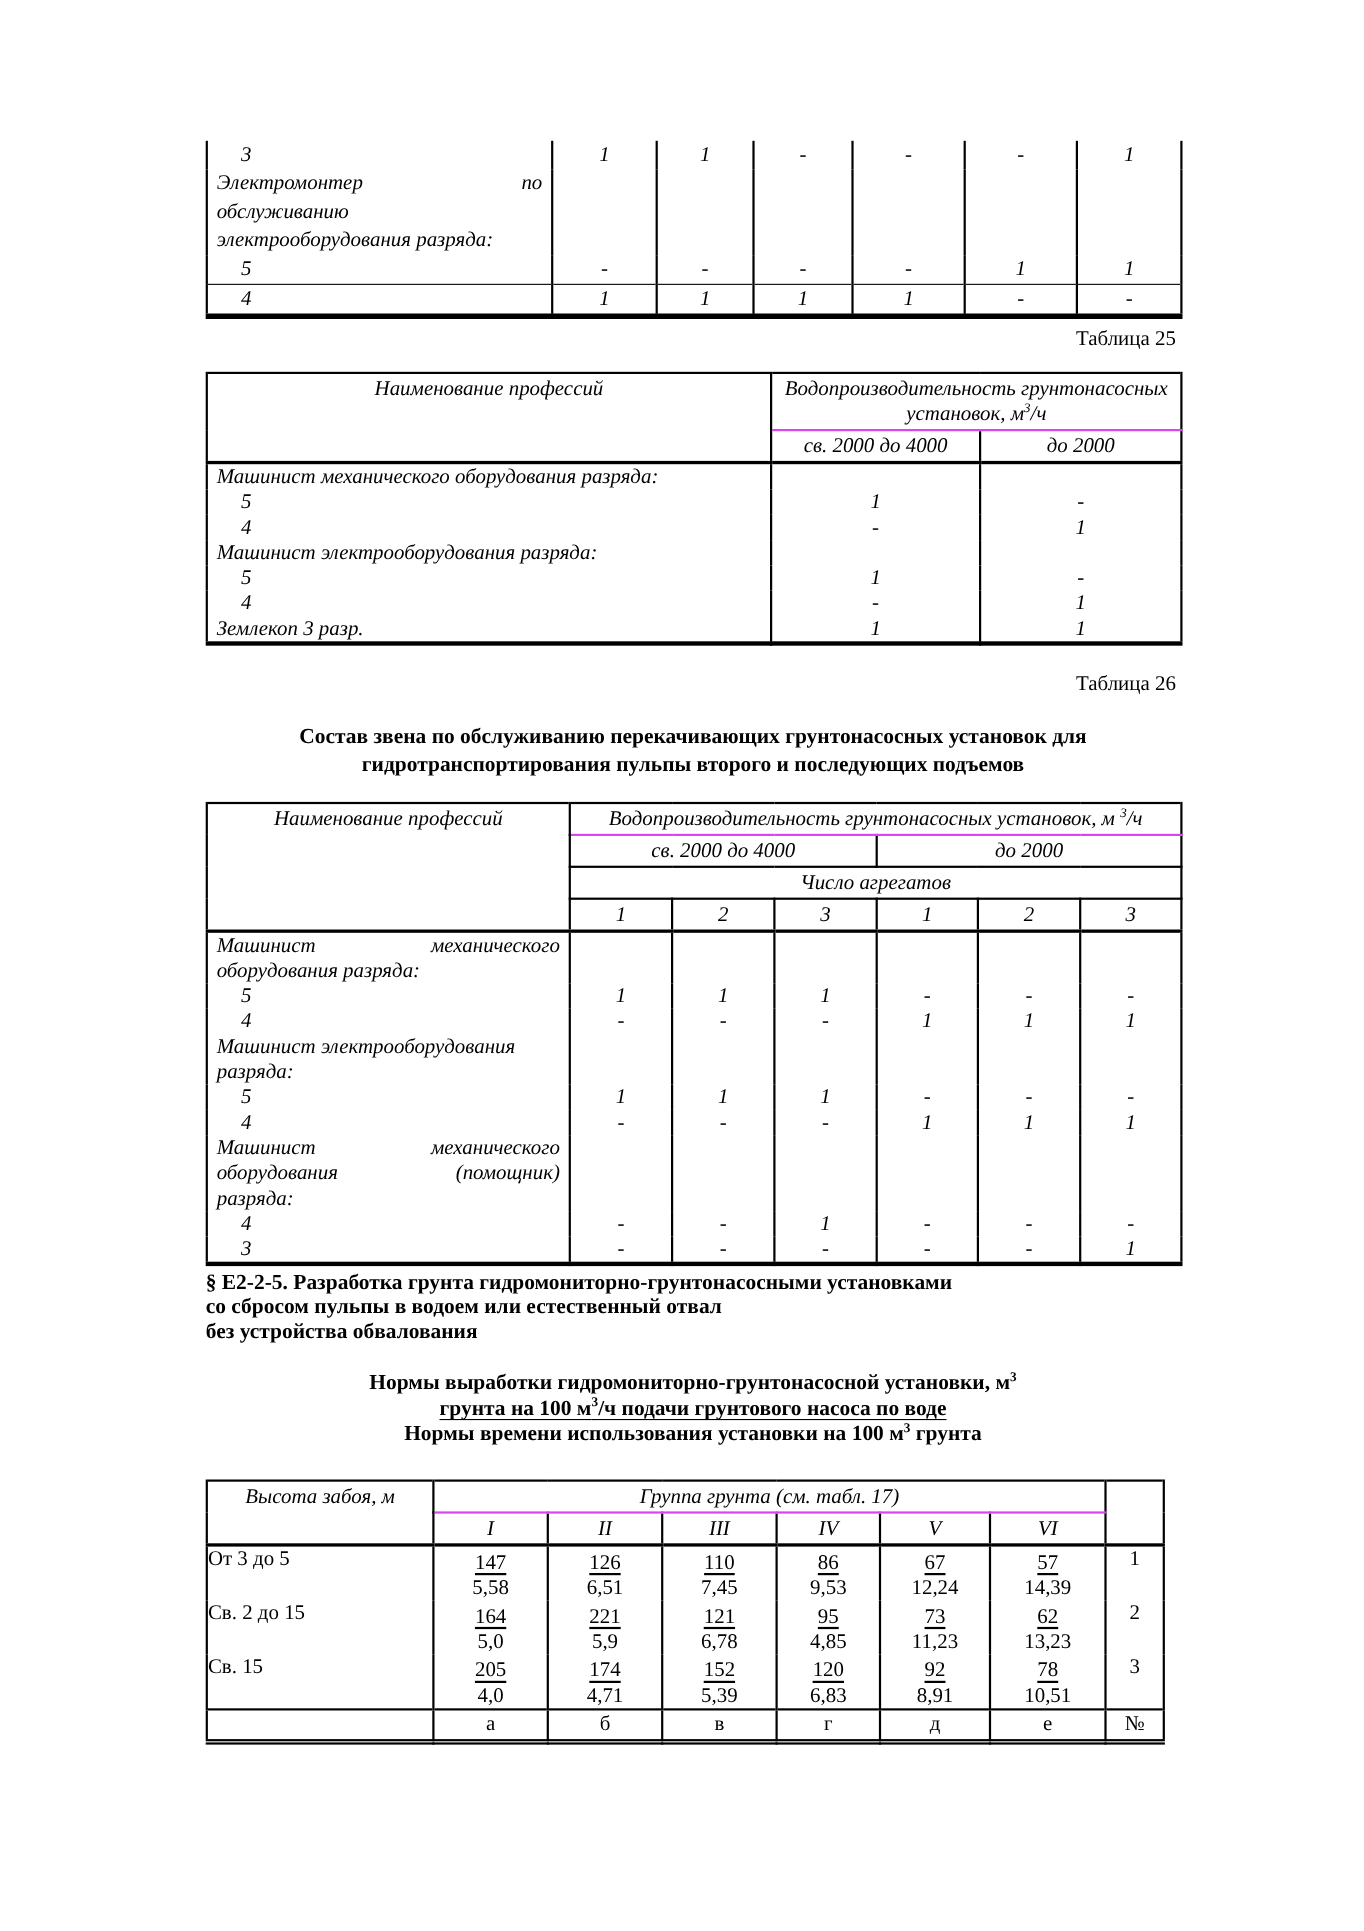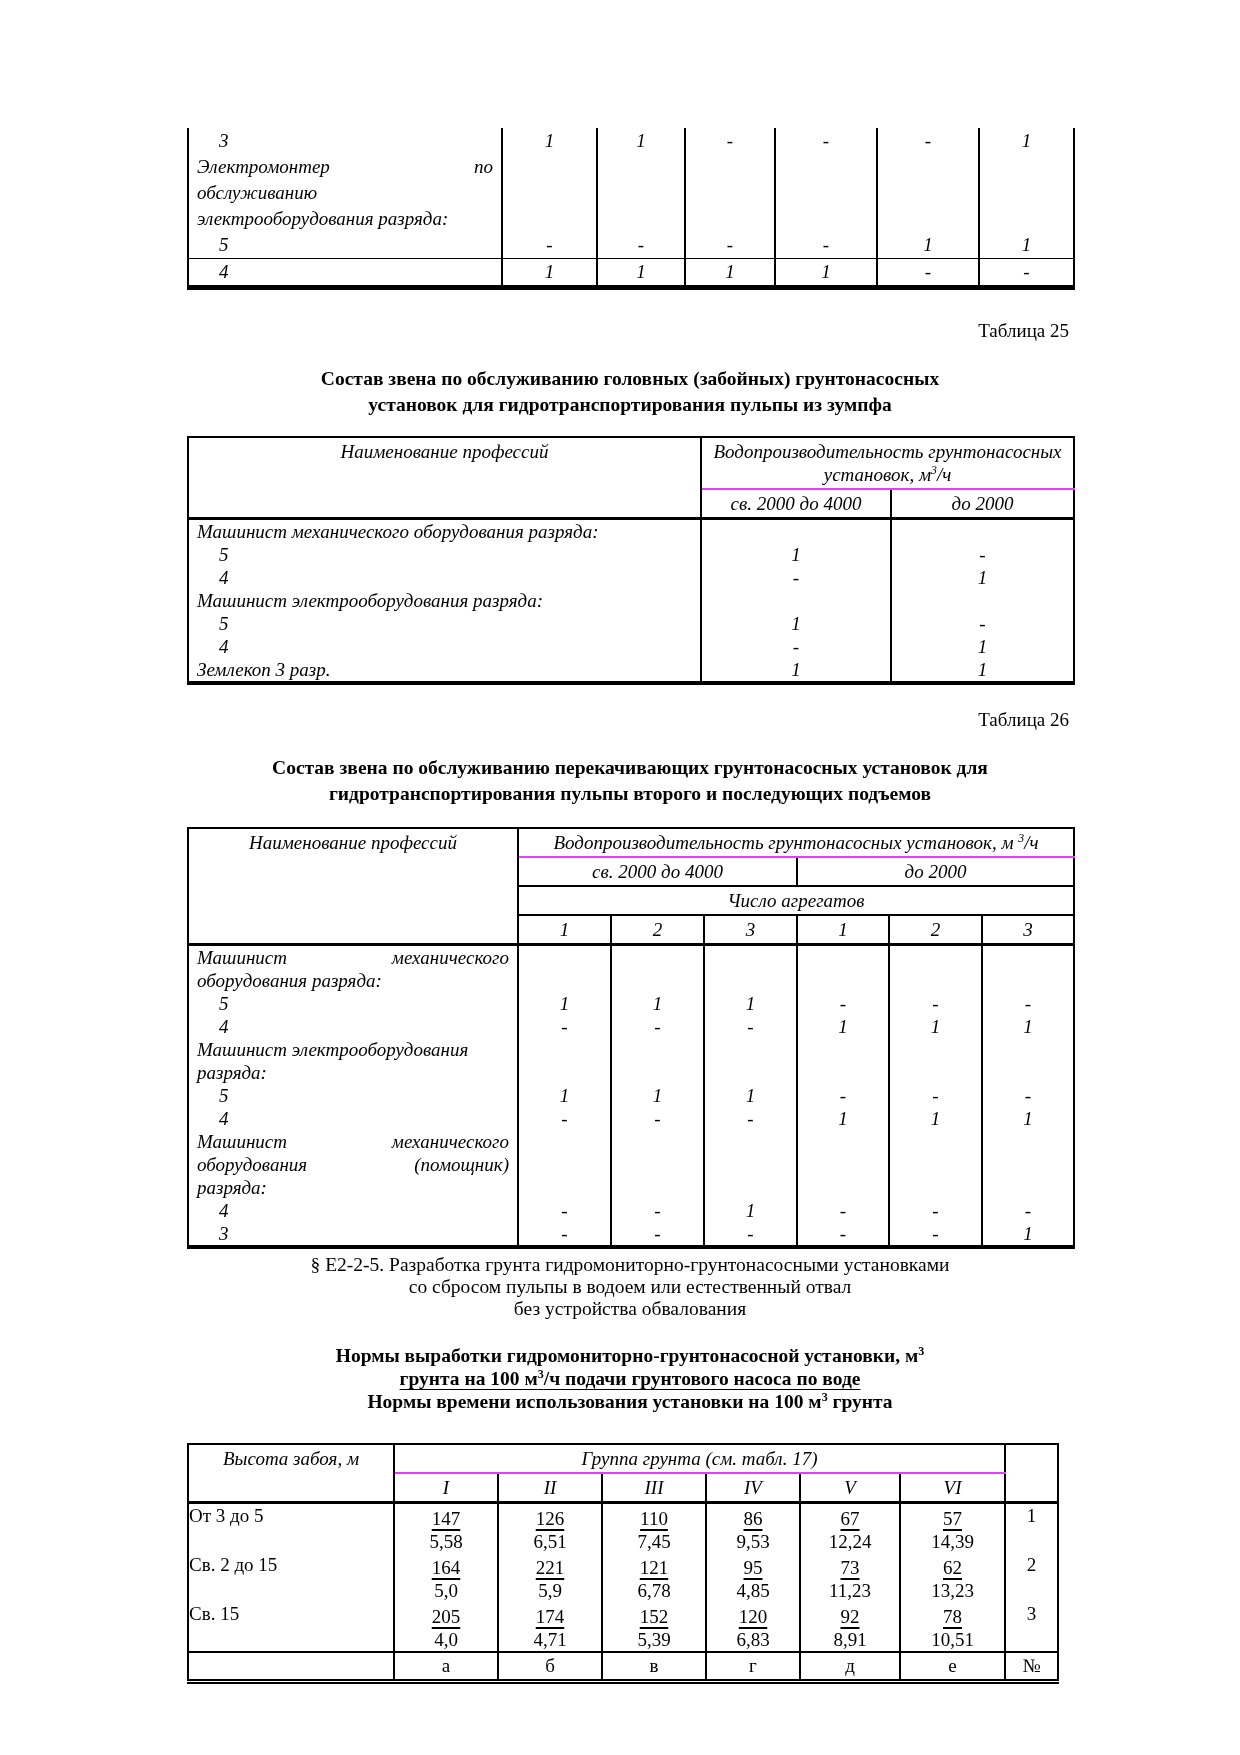--- a/index.html
+++ b/index.html
@@ -32,27 +32,27 @@
   .t26 .group-hd{white-space:nowrap;}
   .name-hd{vertical-align:top;}
 
   .val{text-align:center;font-style:italic;}
   .lbl{font-style:italic;padding-left:30px;}
   .pline{font-style:italic;padding:0 8px;}
   .pline.just{display:flex;justify-content:space-between;}
 
   
   .caption{text-align:right;font-size:19px;padding-right:4px;}
-  .cap25{margin-top:30px;}
+  .cap25{margin-top:8px;}
   .cap26{margin-top:24px;}
   .title{font-weight:bold;text-align:center;font-size:19.5px;line-height:26px;}
   .title25,.title26{margin-top:24px;}
   .t25{margin-top:18px;}
   .t26{margin-top:20px;}
-  .section{margin-top:5px;font-weight:normal;text-align:center;font-size:19.5px;line-height:22px;}
+  .section{margin-top:5px;font-weight:bold;text-align:left;font-size:19.5px;line-height:22px;}
   .norms{margin-top:24px;font-weight:bold;text-align:center;font-size:19.5px;line-height:23px;}
   .norms .u{text-decoration:underline;text-underline-offset:4px;}
   sup{font-size:0.62em;vertical-align:super;line-height:0;}
 
   
   .nt{margin-top:30px;width:870px;border:2px solid #000;border-bottom:5px double #000;}
   .nt th{line-height:23px;text-align:center;}
   .nt td{line-height:23px;font-style:normal;}
   .nt .val{font-style:normal;padding-top:3px;}
   .num{text-decoration:underline;text-decoration-thickness:1.5px;text-underline-offset:4px;}
@@ -123,24 +123,20 @@
             <td class="val">1</td>
             <td class="val">1</td>
             <td class="val">1</td>
             <td class="val">-</td>
             <td class="val">-</td>
           </tr>
         </tbody>
     </table>
 
     <div class="caption cap25">Таблица 25</div>
-    <div class="title title25">
-      <div>Состав звена по обслуживанию головных (забойных) грунтонасосных</div>
-      <div>установок для гидротранспортирования пульпы из зумпфа</div>
-    </div>
     <table class="doc-table t25">
       <colgroup>
           <col style="width:513px">
           <col style="width:190px">
           <col style="width:183px">
         </colgroup>
       <thead>
         <tr>
           <th class="name-hd hd-sep" rowspan="2">Наименование профессий</th>
           <th class="group-hd" colspan="2">Водопроизводительность грунтонасосных установок, м<sup>3</sup>/ч</th>

